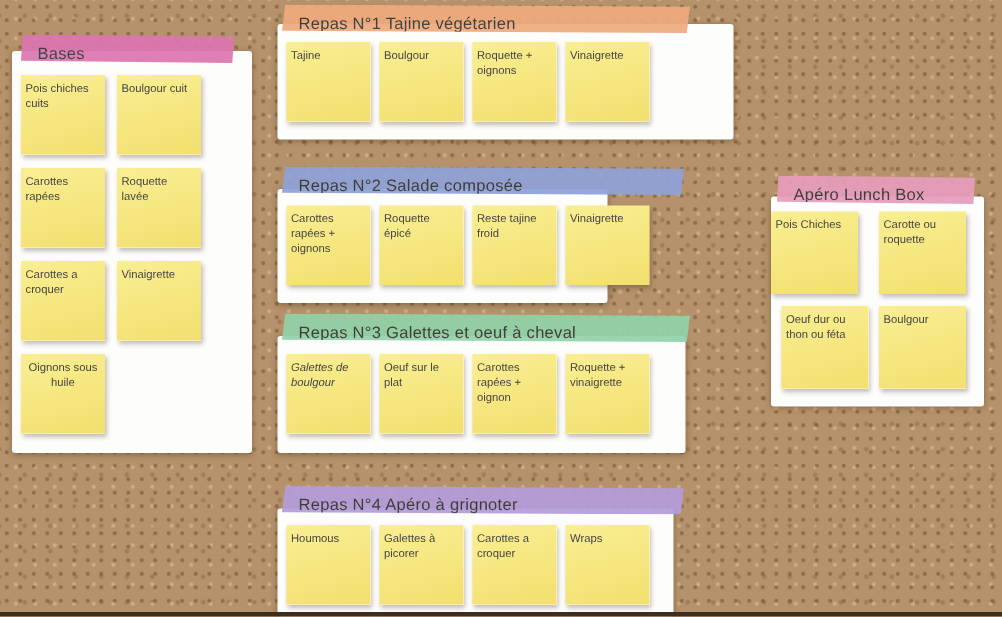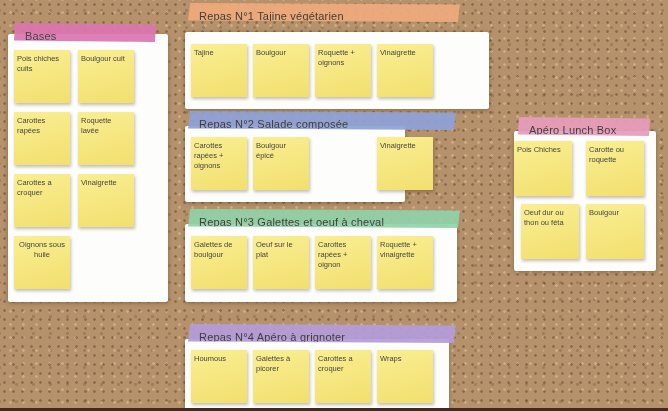--- a/index.html
+++ b/index.html
@@ -45,41 +45,42 @@
     <div class="note" style="left:6px;top:78px;">Carottes rapées</div>
     <div class="note" style="left:70px;top:78px;">Roquette lavée</div>
     <div class="note" style="left:6px;top:140px;">Carottes a croquer</div>
     <div class="note" style="left:70px;top:140px;">Vinaigrette</div>
     <div class="note" style="left:6px;top:202px;text-align:center;">Oignons sous huile</div>
   </div>
   <div class="tape" style="left: 14px; top: 23px; width: 142px; background-color: rgb(220, 118, 177);">
     <span>Bases</span>
   </div>
 
-  <div class="board" style="left:185px;top:32px;width:304px;height:77px;">
+  <div class="board" style="left:185px;top:16px;width:304px;height:77px;">
     <div class="note" style="left:6px;top:12px;">Tajine</div>
     <div class="note" style="left:68px;top:12px;">Boulgour</div>
     <div class="note" style="left:130px;top:12px;">Roquette + oignons</div>
     <div class="note" style="left:192px;top:12px;">Vinaigrette</div>
   </div>
   <div class="tape" style="left: 188px; top: 3px; width: 272px; background-color: rgb(238, 171, 125);">
     <span>Repas N°1 Tajine végétarien</span>
   </div>
 
   <div class="board" style="left:185px;top:126px;width:220px;height:76px;">
     <div class="note" style="left:6px;top:11px;">Carottes rapées + oignons</div>
-    <div class="note" style="left:68px;top:11px;">Boulgour épicé</div>
+    <div class="note" style="left:68px;top:11px;">Roquette épicé</div>
+    <div class="note" style="left:130px;top:11px;">Reste tajine froid</div>
     <div class="note" style="left:192px;top:11px;">Vinaigrette</div>
   </div>
   <div class="tape" style="left: 188px; top: 111px; width: 268px; background-color: rgb(142, 162, 216);">
     <span>Repas N°2 Salade composée</span>
   </div>
 
   <div class="board" style="left:185px;top:224px;width:272px;height:78px;">
-    <div class="note" style="left:6px;top:12px;">Galettes de boulgour</div>
+    <div class="note" style="left:6px;top:12px;font-style:italic;">Galettes de boulgour</div>
     <div class="note" style="left:68px;top:12px;">Oeuf sur le plat</div>
     <div class="note" style="left:130px;top:12px;">Carottes rapées + oignon</div>
     <div class="note" style="left:192px;top:12px;">Roquette + vinaigrette</div>
   </div>
   <div class="tape" style="left: 188px; top: 209px; width: 272px; background-color: rgb(146, 210, 169);">
     <span>Repas N°3 Galettes et oeuf à cheval</span>
   </div>
 
   <div class="board" style="left:185px;top:339px;width:264px;height:72px;">
     <div class="note" style="left:6px;top:11px;">Houmous</div>

